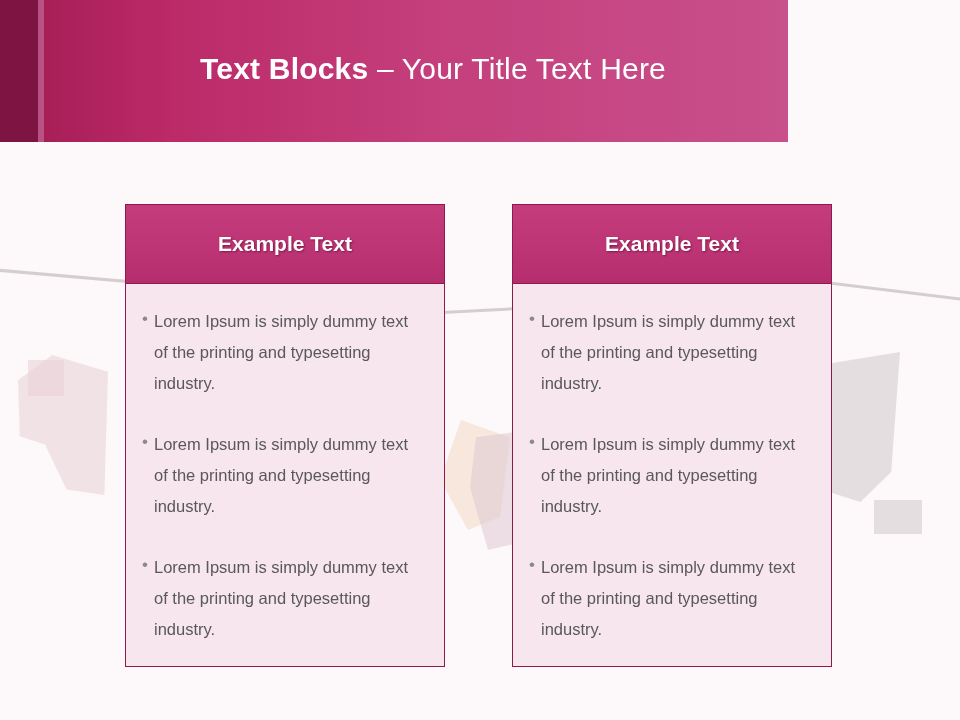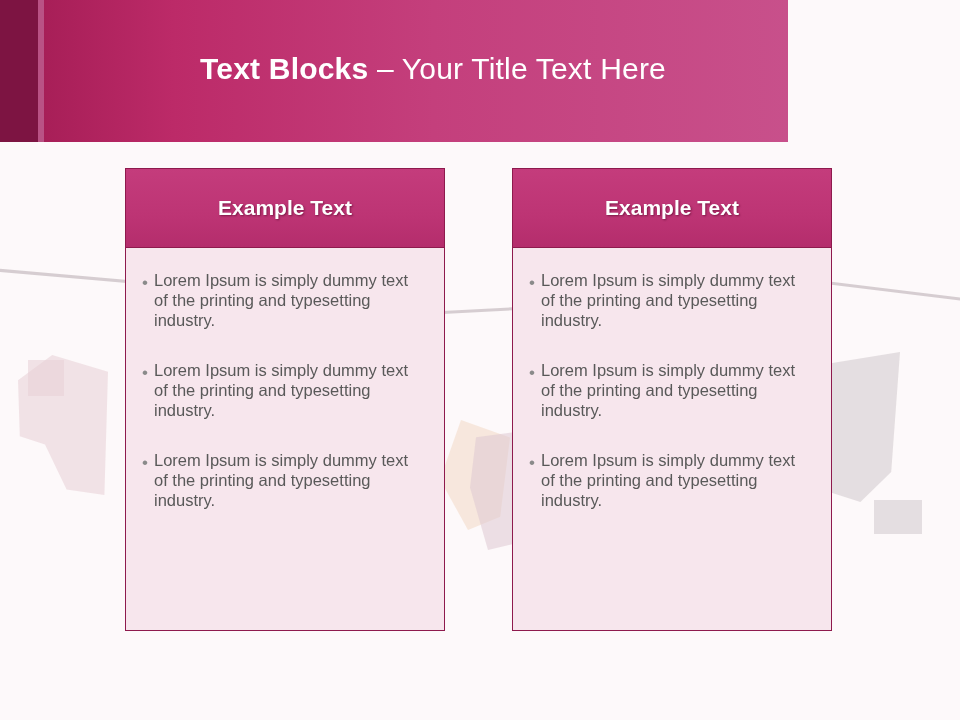--- a/index.html
+++ b/index.html
@@ -139,20 +139,21 @@
   }
   .header-title .light {
     font-weight: normal;
   }
 
   
   .card {
     position: absolute;
     z-index: 3;
     box-sizing: border-box;
+    margin-top: 36px;
   }
   .card-1 { left: 125px; top: 168px; width: 320px; }
   .card-2 { left: 512px; top: 168px; width: 320px; }
 
   .card-head {
     box-sizing: border-box;
     height: 80px;
     background: linear-gradient(180deg, #c43c7c 0%, #bd3474 60%, #b42d6c 100%);
     border: 1px solid #8e1a4d;
     display: flex;
@@ -192,21 +193,21 @@
     flex: 0 0 auto;
     width: 18px;
     text-align: center;
     color: #8a8a8a;
     font-size: 17px;
     line-height: 26px;
   }
   .bullet-text {
     color: #595959;
     font-size: 16.5px;
-    line-height: 20px;
+    line-height: 31px;
     max-width: 272px;
   }
 
 </style>
 </head>
 <body>
 
 <div class="bg-layer">
   <div class="bg-line bg-line-left"></div>
   <div class="bg-line bg-line-mid"></div>

